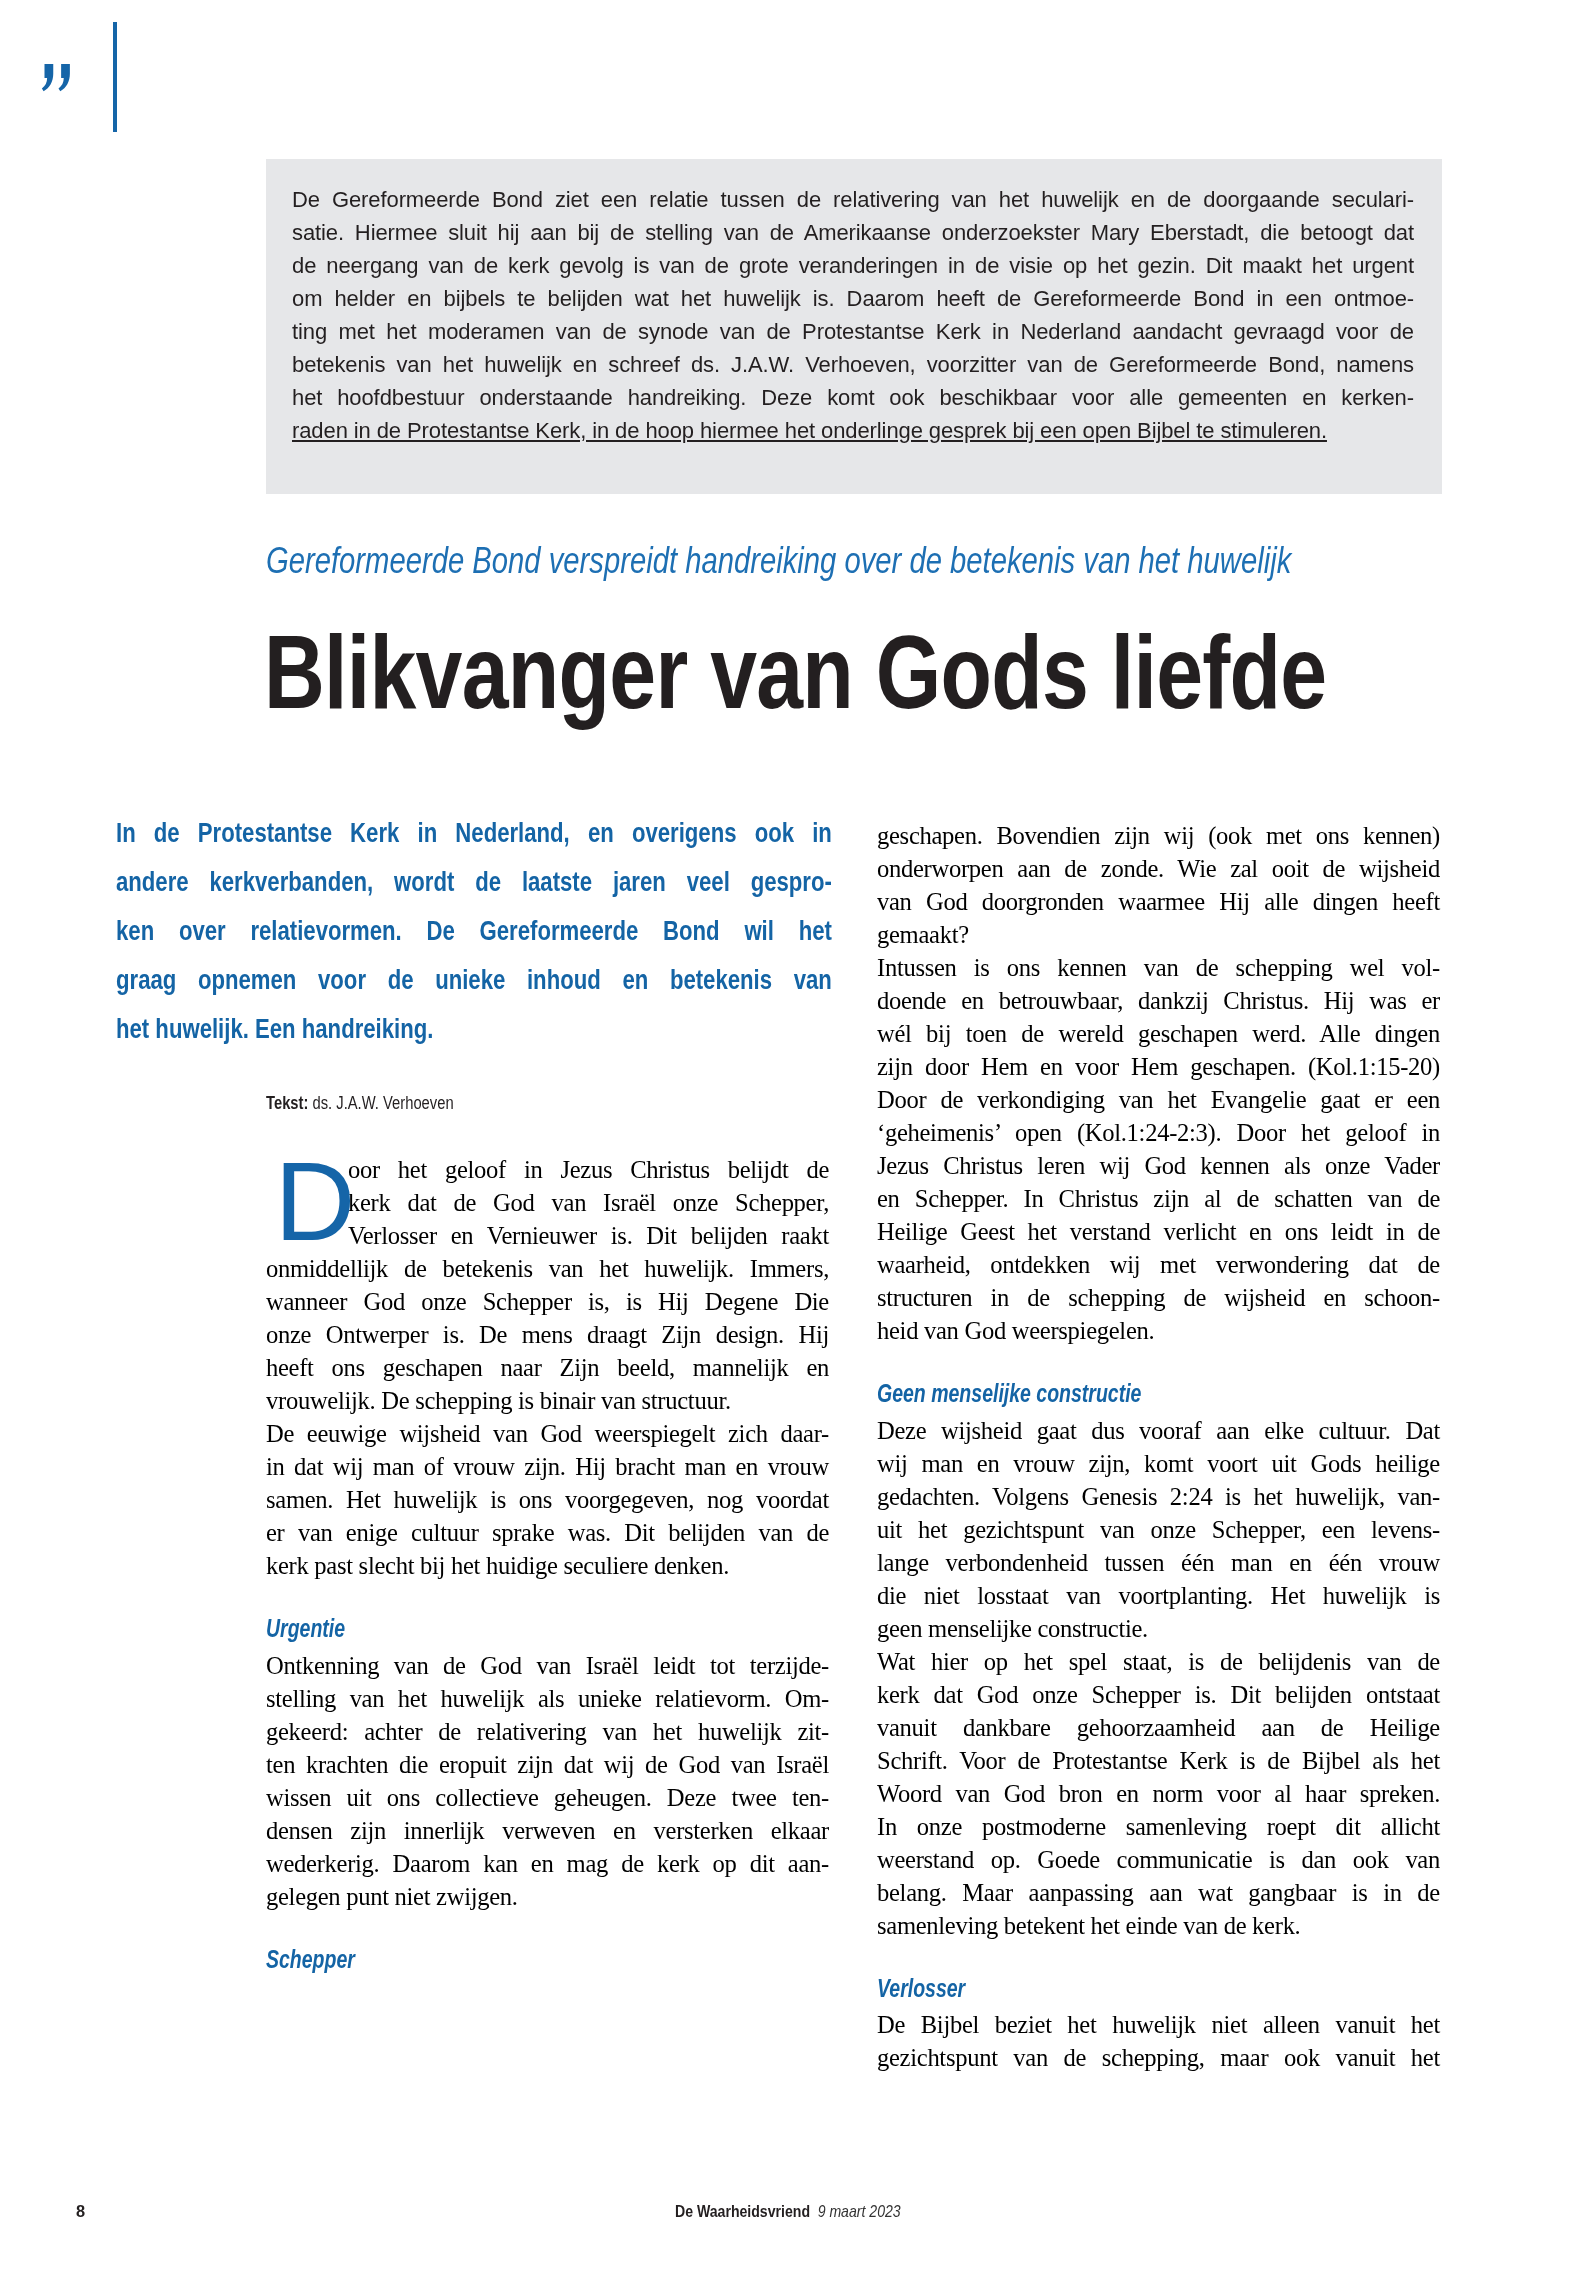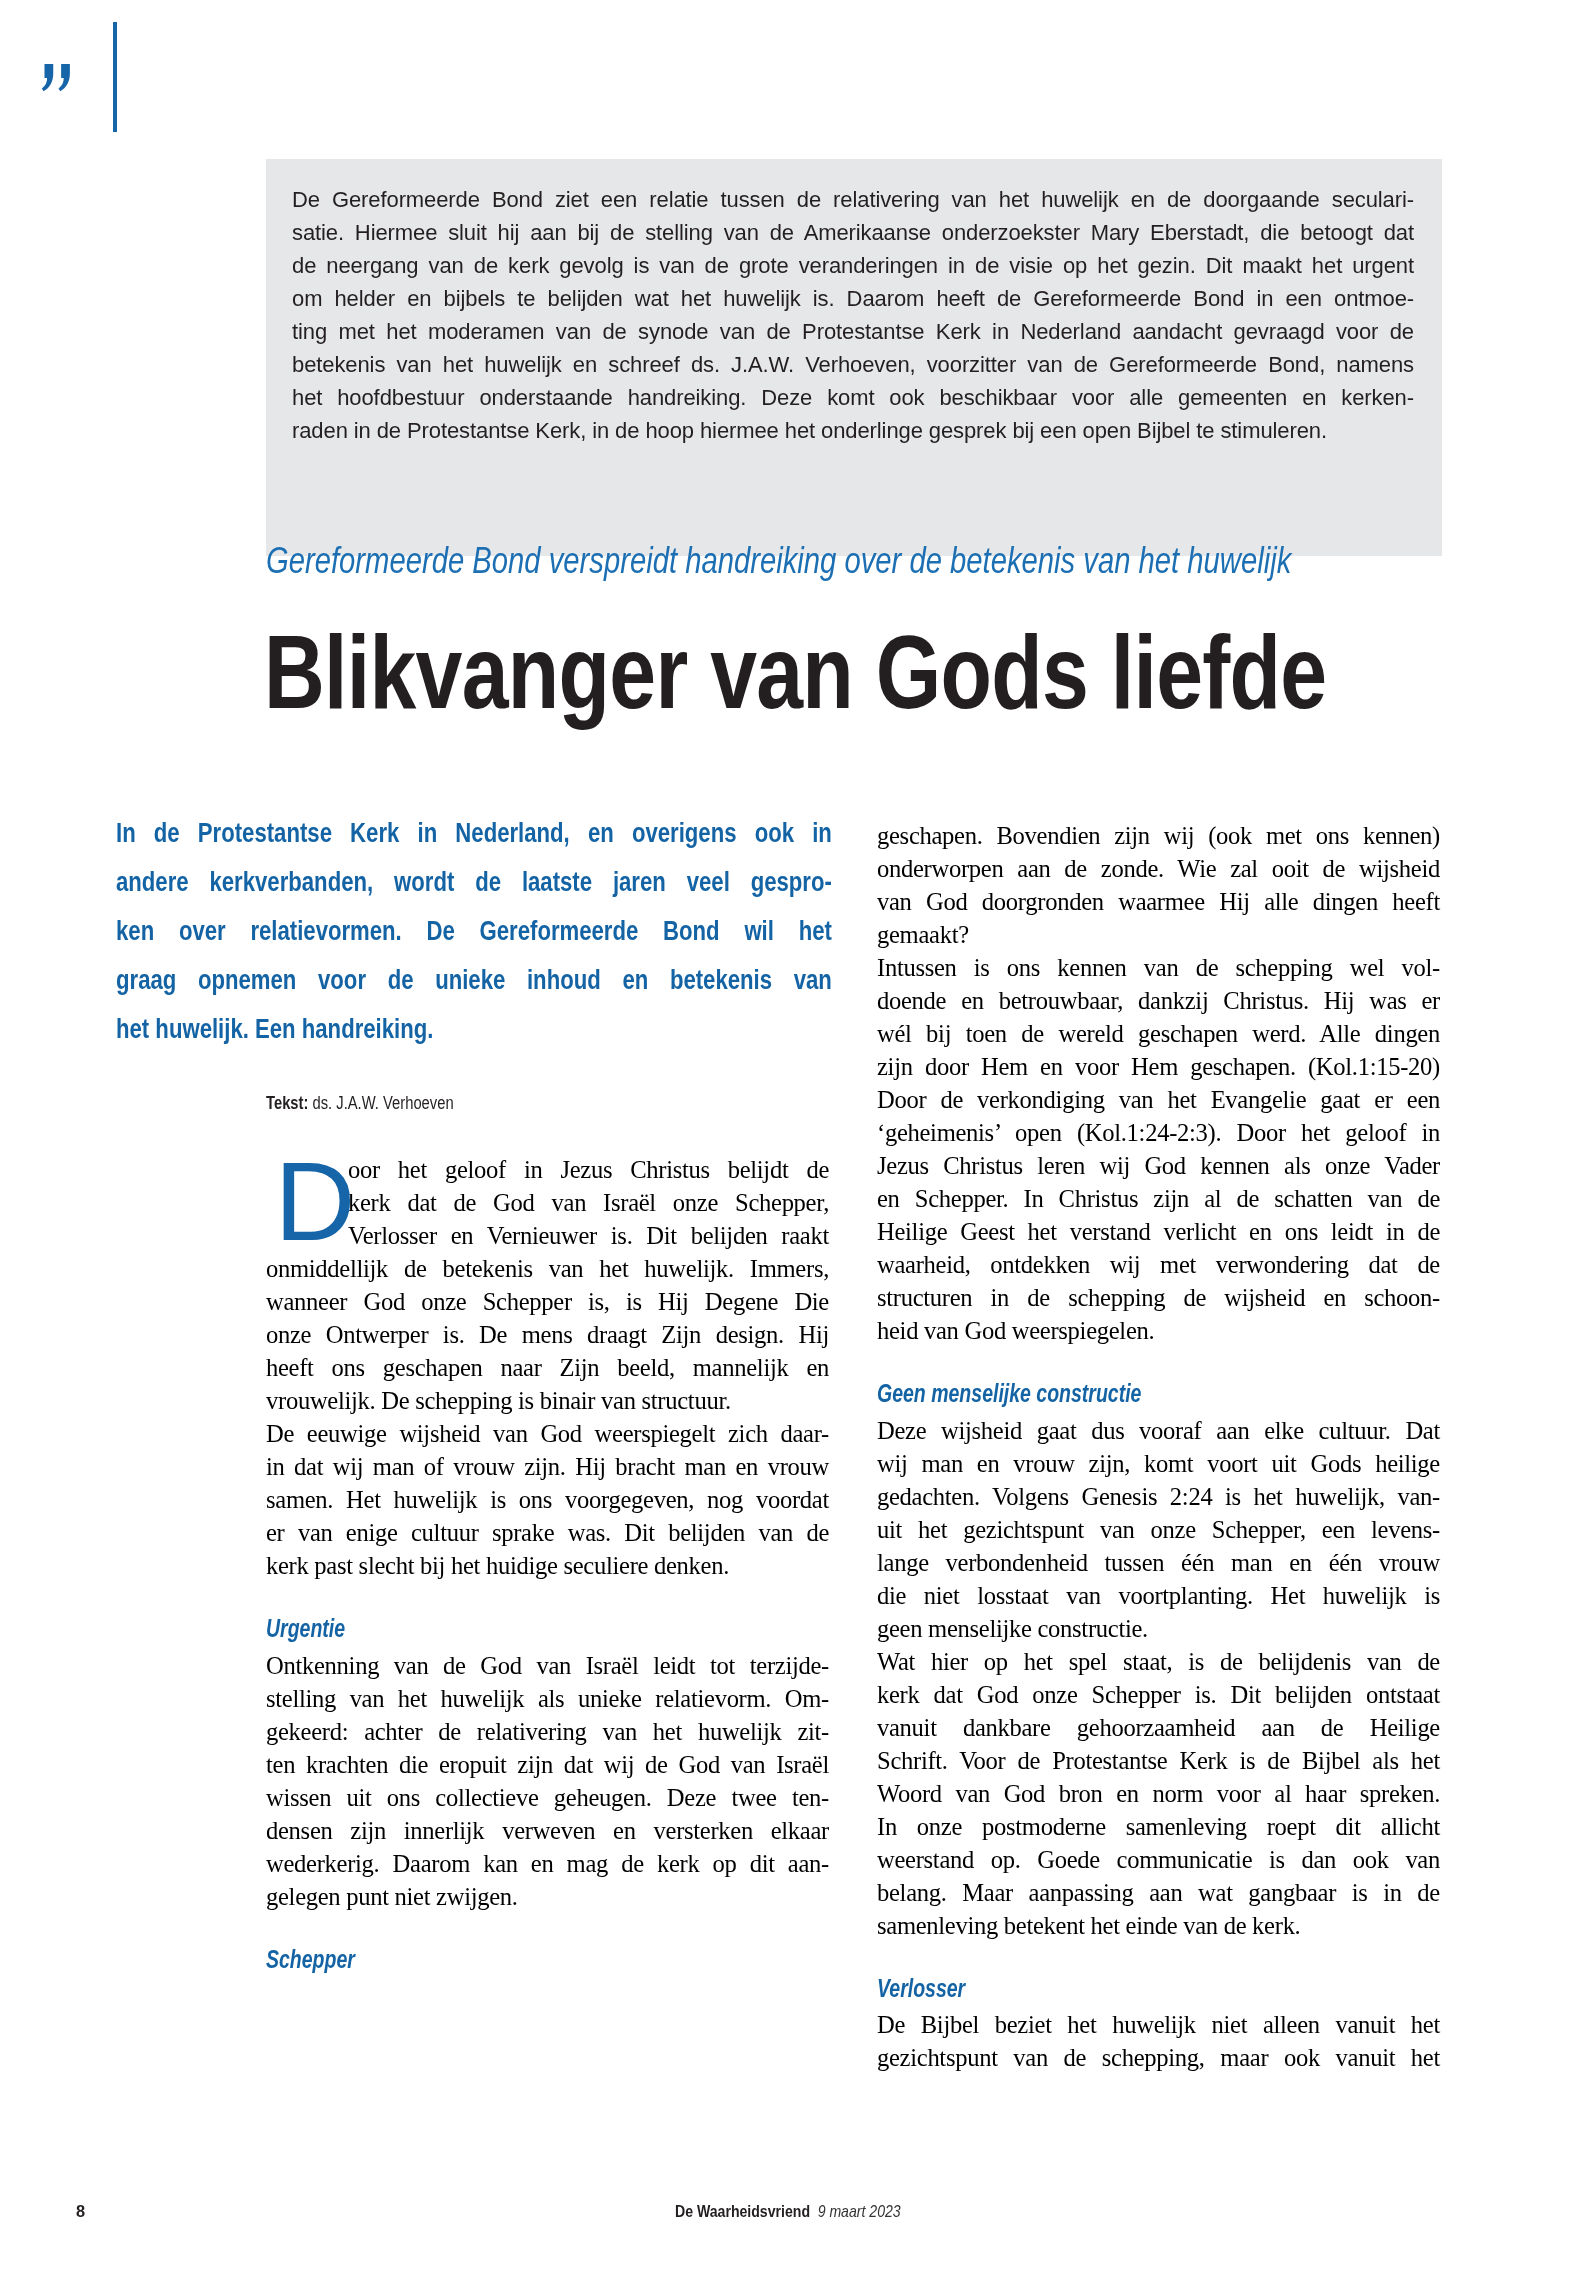--- a/index.html
+++ b/index.html
@@ -9,29 +9,29 @@
     font-family: "Liberation Serif", serif;
   }
   .abs { position: absolute; }
 
   
   .quote-icon { left: 41px; top: 64px; width: 35px; height: 28px; }
   .quote-rule { left: 113px; top: 21.6px; width: 3.5px; height: 110px; background: #1565a8; }
 
   
   .intro-box {
-    left: 266px; top: 159px; width: 1176px; height: 397px;
+    left: 266px; top: 159px; width: 1176px; height: 335px;
     background: #e6e7e9; box-sizing: border-box; padding: 24px 28px 0 26px;
   }
   .box-line {
     font-family: "Liberation Sans", sans-serif; font-size: 22px; line-height: 33px;
     color: #231f20; white-space: nowrap; text-align: justify; text-align-last: justify;
     letter-spacing: -0.1px;
   }
-  .box-line.end { text-align-last: left; }
+  .box-line.end { text-align-last: left; text-decoration: underline; }
 
   
   .kicker {
     left: 266px; top: 538px; white-space: nowrap;
     font-family: "Liberation Sans", sans-serif; font-style: italic; font-weight: normal;
     font-size: 37px; line-height: 45px; color: #1d6fb3;
     transform: scaleX(0.79); transform-origin: left center;
   }
   .title {
     left: 264px; top: 620px; white-space: nowrap;

